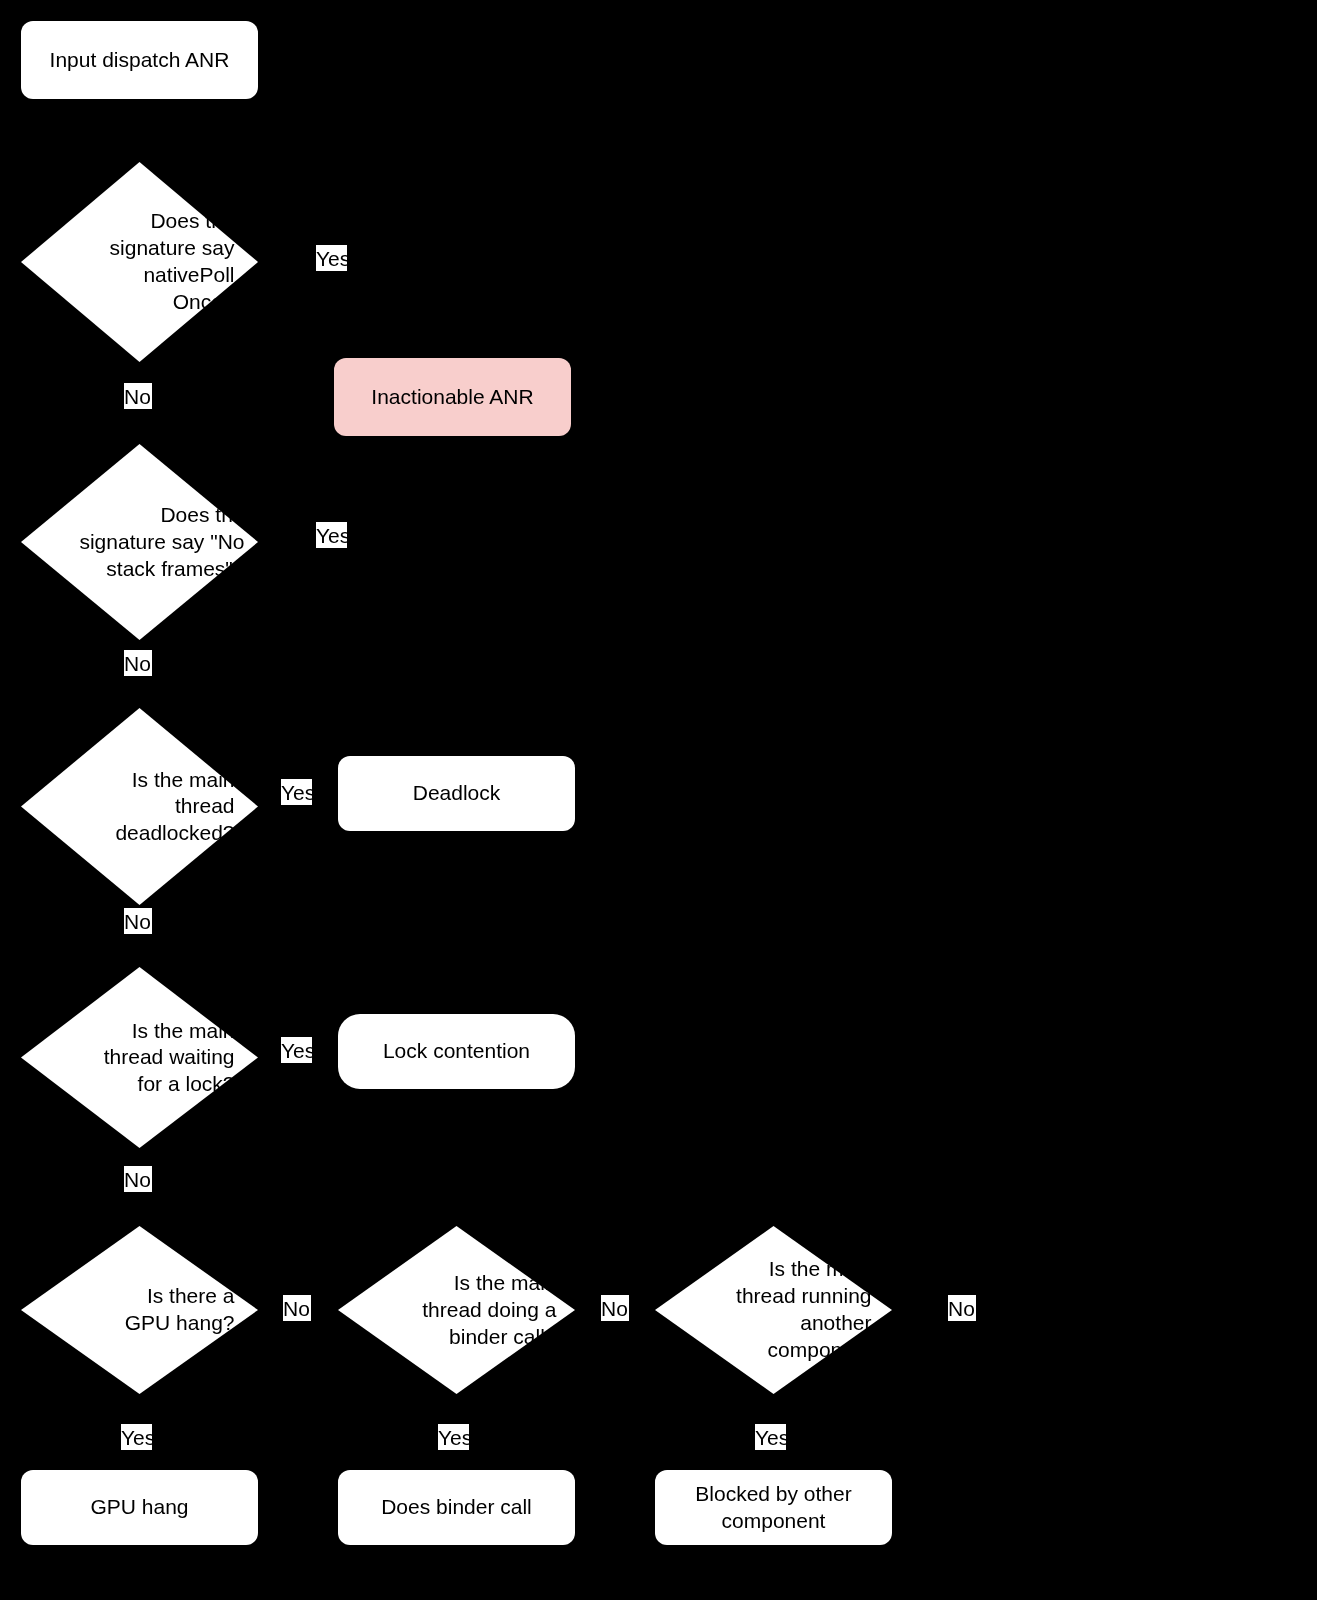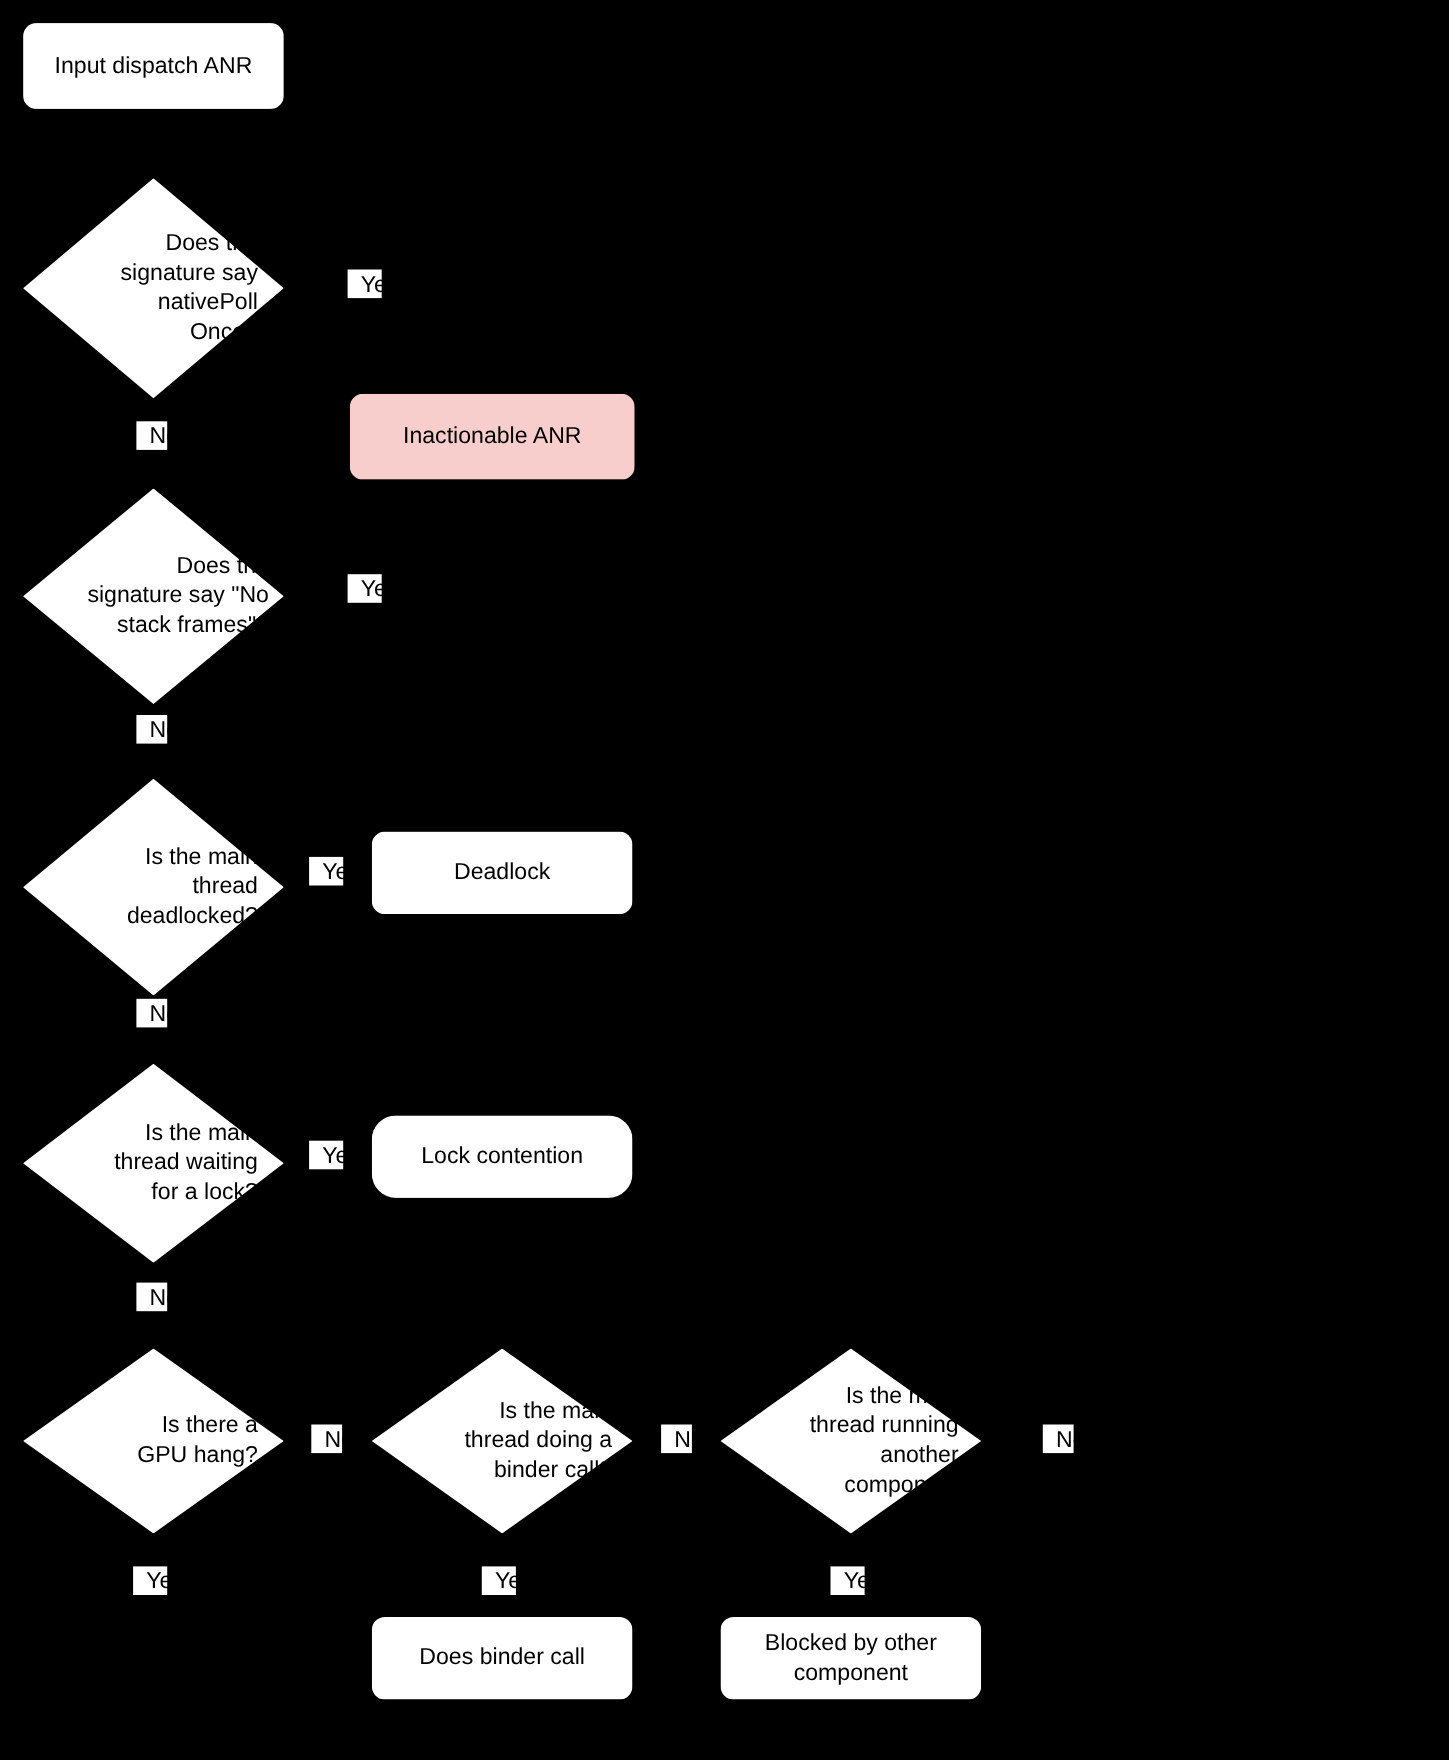--- a/index.html
+++ b/index.html
@@ -70,21 +70,20 @@
   .edgelabel .chip {
     position: absolute;
     left: 0;
     top: -3px;
     background: #ffffff;
     z-index: 0;
   }
   .edgelabel .txt {
     position: relative;
     z-index: 1;
-    padding-left: 12px;
   }
 
   
   #edges {
     position: absolute;
     inset: 0;
     width: 1317px;
     height: 1600px;
     pointer-events: none;
   }
@@ -130,21 +129,21 @@
   <div class="edgelabel" style="left:316px; top:248px;">
     <span class="chip" style="width:31px; height:26px;"></span>
     <span class="txt">Yes</span>
   </div>
 
   <div class="edgelabel" style="left:124px; top:386px;">
     <span class="chip" style="width:28px; height:26px;"></span>
     <span class="txt">No</span>
   </div>
 
-  <div class="node bad" style="left:318px; top:358px; width:259px; height:78px;">
+  <div class="node bad" style="left:334px; top:358px; width:237px; height:78px;">
     <span>Inactionable ANR</span>
   </div>
 
   <div class="decision" style="left:21px; top:444px; width:237px; height:196px;">
     <div class="shape"></div>
     <div class="dlabel" style="width:210px;">Does the
 signature say "No
 stack frames"?</div>
   </div>
 
@@ -209,20 +208,23 @@
   <div class="edgelabel" style="left:283px; top:1298px;">
     <span class="chip" style="width:28px; height:26px;"></span>
     <span class="txt">No</span>
   </div>
 
   <div class="edgelabel" style="left:121px; top:1427px;">
     <span class="chip" style="width:31px; height:26px;"></span>
     <span class="txt">Yes</span>
   </div>
 
+  <div class="node good" style="left:21px; top:1470px; width:237px; height:75px;">
+    <span>GPU hang</span>
+  </div>
 
   <div class="decision" style="left:338px; top:1226px; width:237px; height:168px;">
     <div class="shape"></div>
     <div class="dlabel" style="width:200px;">Is the main
 thread doing a
 binder call?</div>
   </div>
 
   <div class="edgelabel" style="left:601px; top:1298px;">
     <span class="chip" style="width:28px; height:26px;"></span>

